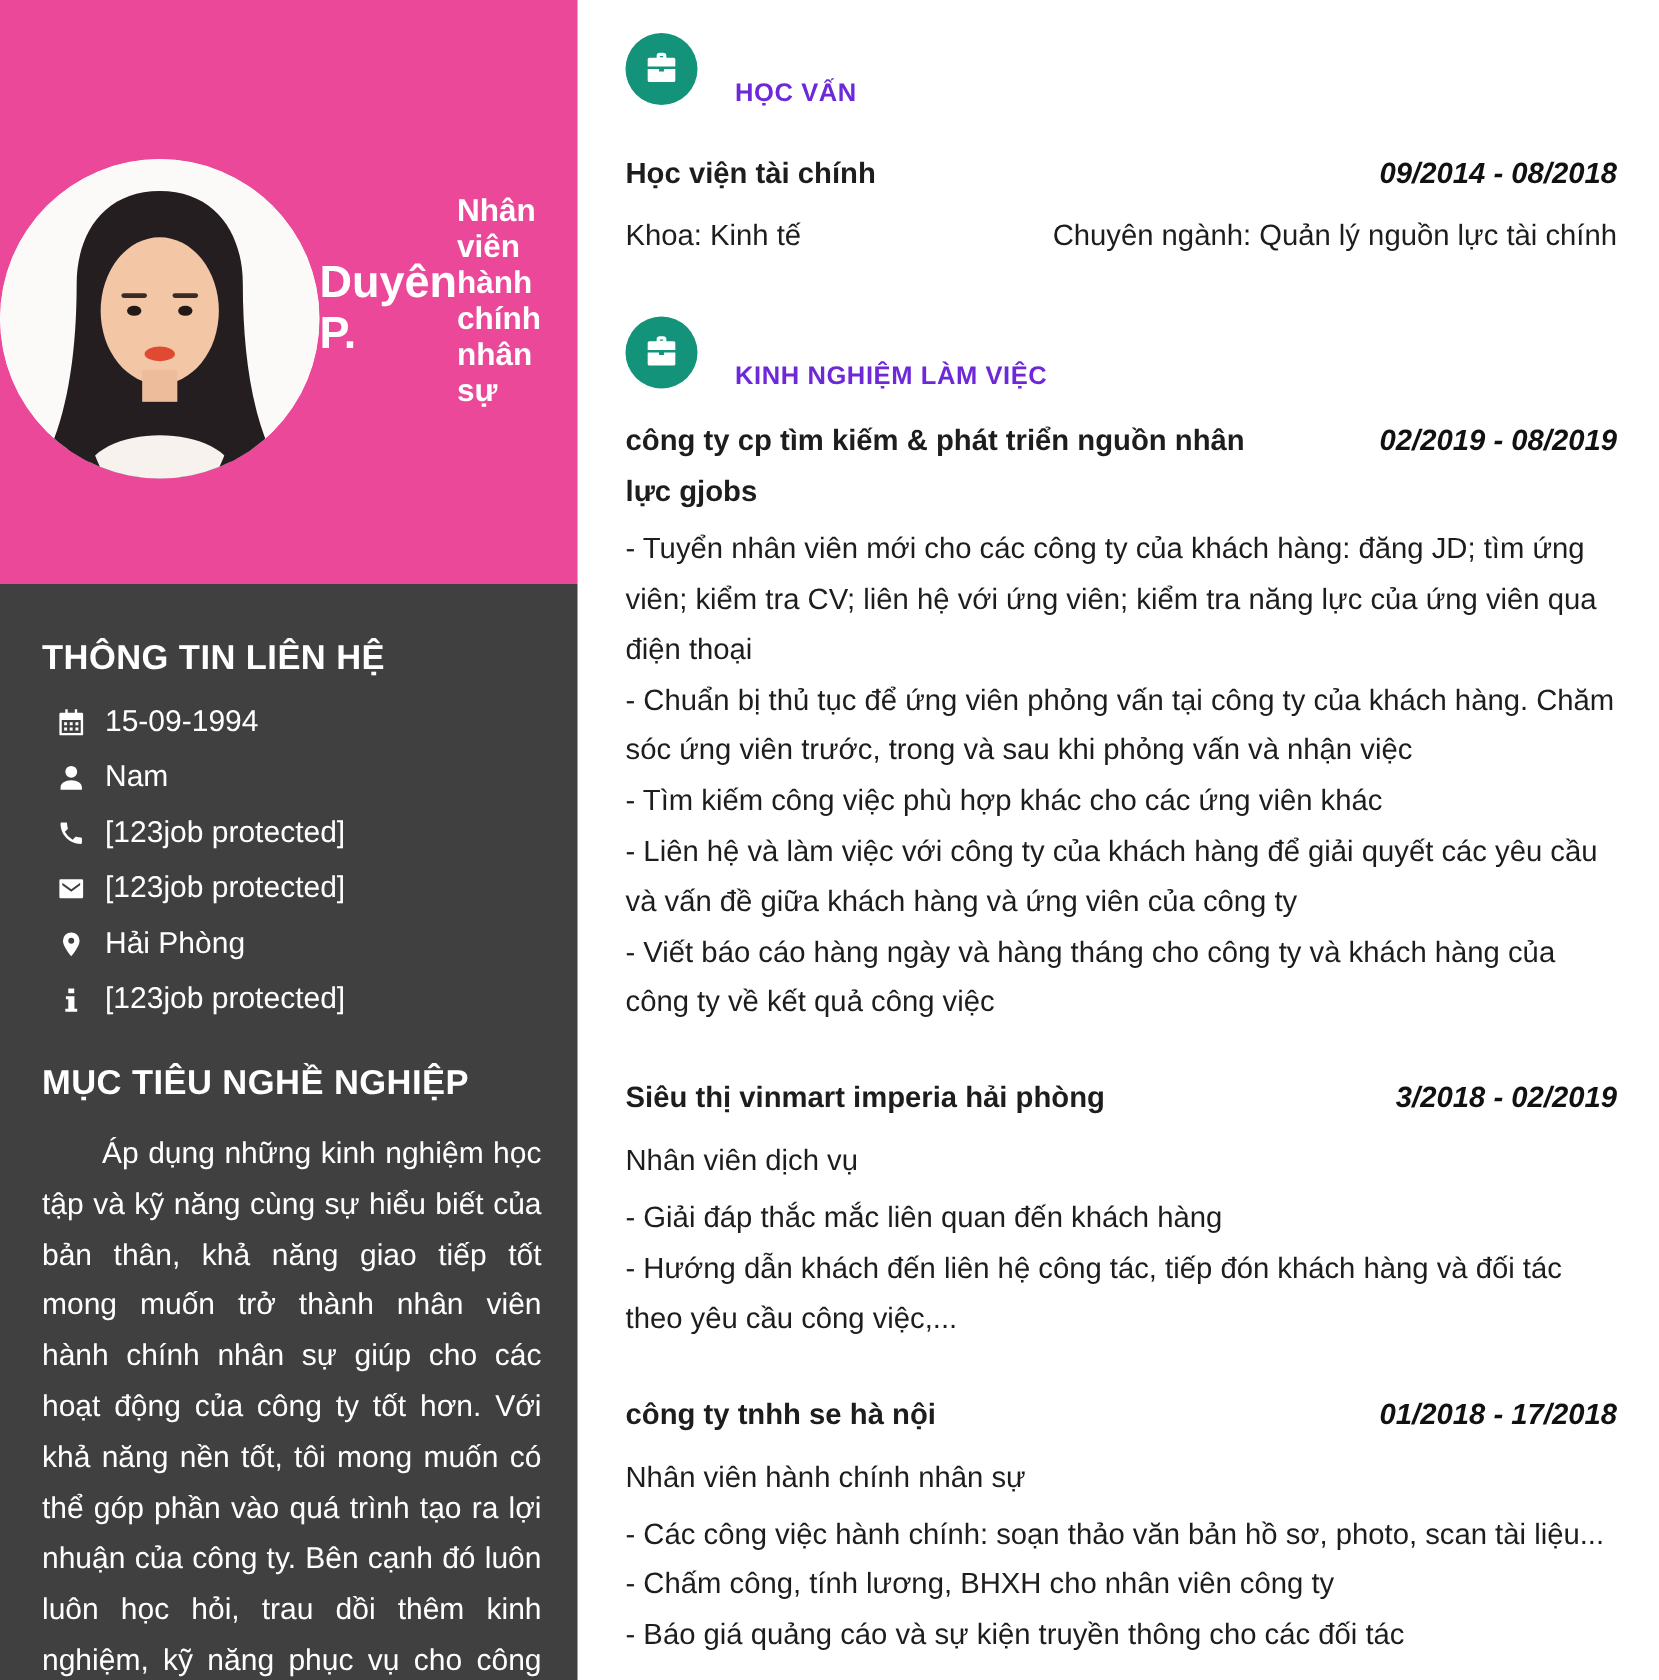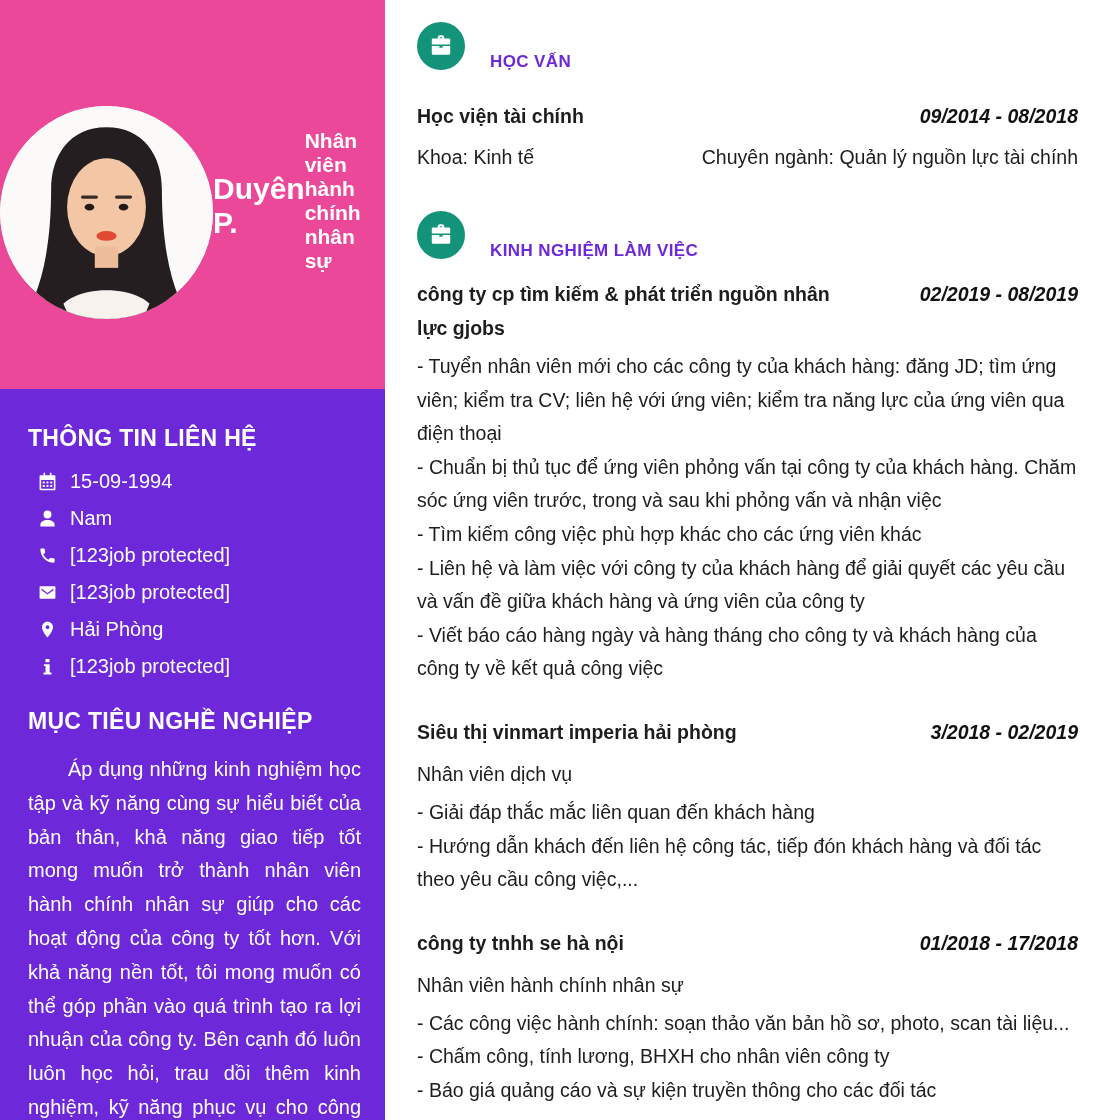--- a/index.html
+++ b/index.html
@@ -11,21 +11,21 @@
   .sidebar { position:absolute; left:0; top:0; width:385px; height:1120px;
     display:flex; flex-direction:column; }
   .sidebar-top { background:#ec4899; height:389px; display:flex;
     flex-direction:row; align-items:center; flex:0 0 auto; }
   .photo-wrap { margin-top:35px; width:213px; height:213px; border-radius:50%;
     overflow:hidden; background:#fcfbfa; flex:0 0 auto; }
   .photo-wrap svg { display:block; width:100%; height:100%; }
   .profile-name { color:#ffffff; font-weight:bold; font-size:30px; margin-top:23px; }
   .profile-title { color:#ffffff; font-weight:bold; font-size:21px; margin-top:12px; }
 
-  .sidebar-bottom { background:#6d28d9; flex:1 1 auto; padding:24px 24px 0 28px;
+  .sidebar-bottom { background:#404040; flex:1 1 auto; padding:24px 24px 0 28px;
     color:#ffffff; overflow:hidden; }
   .side-heading { color:#ffffff; font-weight:bold; font-size:23px;
     letter-spacing:0.3px; margin-bottom:18px; }
   .contact-list { margin-bottom:30px;margin-top:16px; }
   .contact-row { display:flex; align-items:center; margin-bottom:14px; }
   .contact-ic { width:22px; height:22px; flex:0 0 auto; margin-left:8px;
     display:flex; align-items:center; justify-content:center; }
   .contact-ic svg { width:19px; height:19px; fill:#ffffff; }
   .contact-val { margin-left:12px; font-size:20px; color:#ffffff; }
 

